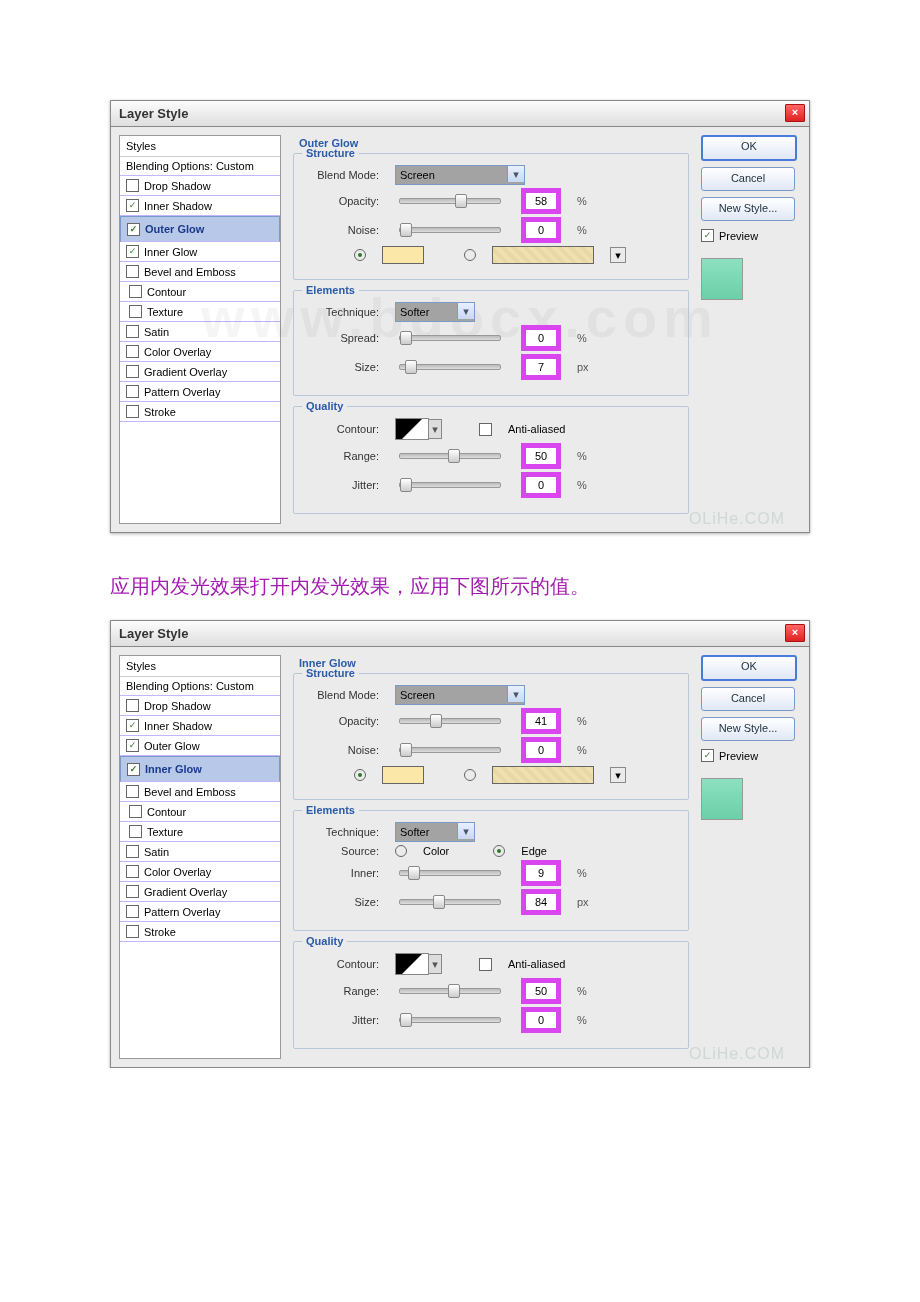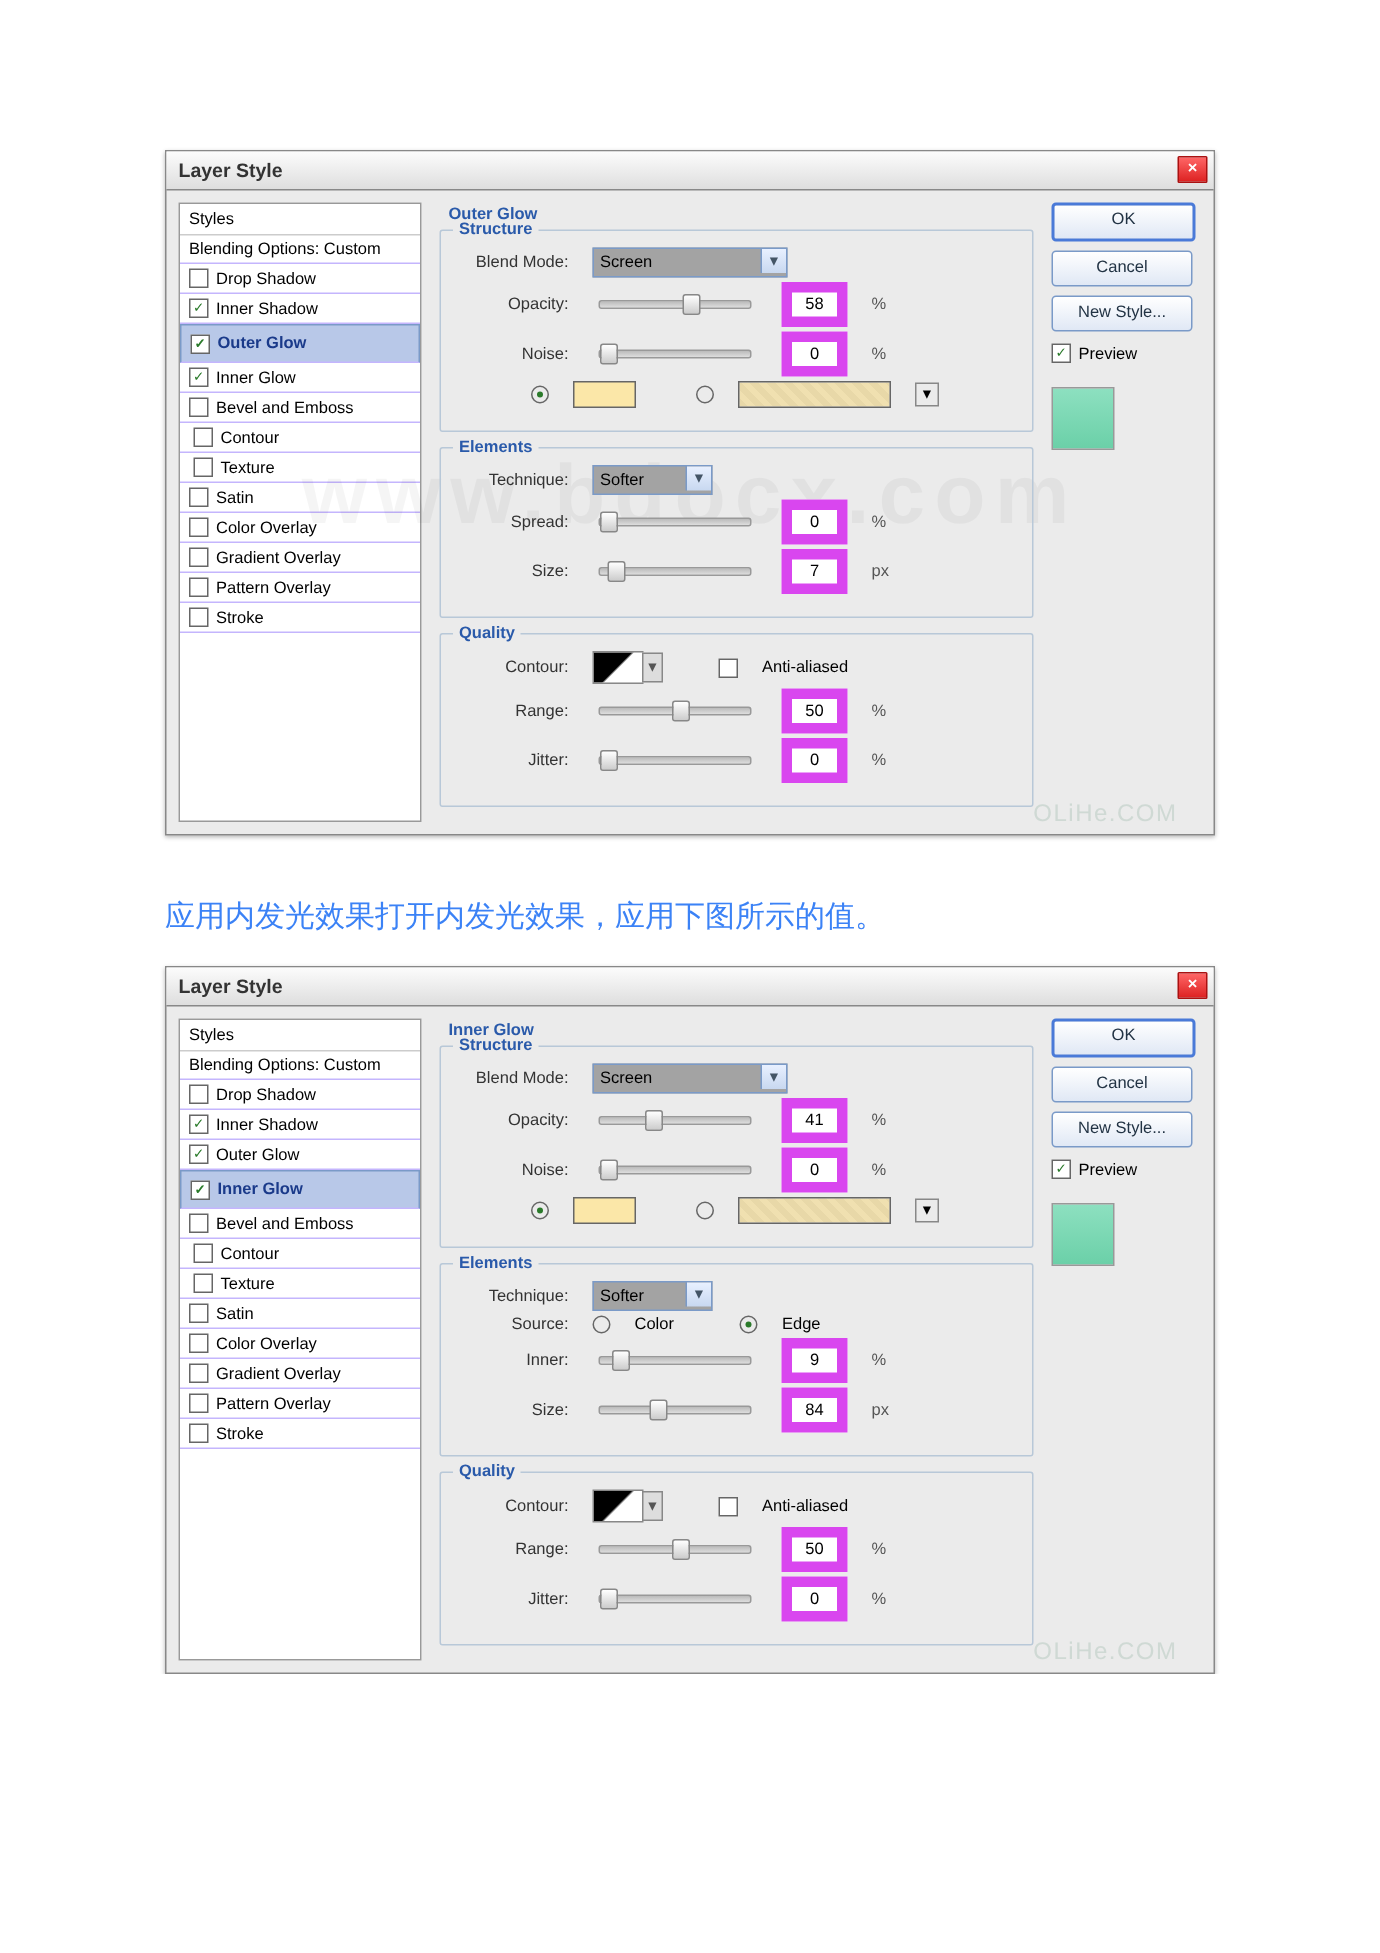--- a/index.html
+++ b/index.html
@@ -16,35 +16,35 @@
 .cb{width:11px;height:11px;border:1px solid #666;background:#fff;display:inline-flex;align-items:center;justify-content:center;font-size:9px;color:#2a7a2a;line-height:1}
 .settings{flex:1;padding:0 4px}
 .fieldset{border:1px solid #b8c8d8;border-radius:2px;margin-bottom:10px;padding:8px 10px 12px;position:relative}
 .legend{position:absolute;top:-7px;left:8px;background:#ebebeb;padding:0 4px;color:#2a5aaa;font-weight:bold;font-size:11px}
 .frow{display:flex;align-items:center;gap:16px;margin:3px 0}
 .lbl{width:75px;text-align:right;color:#333}
 .sel{border:1px solid #7a9ac8;background:#a3a3a3;height:18px;display:flex;align-items:center;padding:0 4px;position:relative}
 .sel .dd{position:absolute;right:0;top:0;width:16px;height:16px;border-left:1px solid #7a9ac8;background:linear-gradient(#e8f0ff,#c8d8f0);text-align:center;line-height:16px;color:#456}
 .slider{flex:0 0 100px;height:4px;background:linear-gradient(#bbb,#ddd);border:1px solid #999;border-radius:2px;position:relative;margin:0 4px}
 .thumb{position:absolute;top:-5px;width:10px;height:12px;background:linear-gradient(#fff,#ccc);border:1px solid #888;border-radius:2px}
-.num{width:30px;height:16px;border:7px solid #d946ef;background:#fff;text-align:center;line-height:16px}
+.num{width:30px;height:16px;border:5px solid #d946ef;background:#fff;text-align:center;line-height:16px}
 .unit{width:16px;color:#555}
 .color-swatch{width:40px;height:16px;border:1px solid #666;background:#fbe7a8}
 .grad-swatch{width:100px;height:16px;border:1px solid #666;background:repeating-linear-gradient(45deg,#e8d8a8 0 4px,#f0e0b0 4px 8px)}
 .rad{width:10px;height:10px;border:1px solid #666;border-radius:50%;display:inline-flex;align-items:center;justify-content:center}
 .rad.on::after{content:"";width:4px;height:4px;background:#2a7a2a;border-radius:50%}
 .contour-btn{width:32px;height:20px;border:1px solid #888;background:linear-gradient(135deg,#000 48%,#fff 52%);position:relative}
 .contour-btn .dd{position:absolute;right:-14px;top:0;width:12px;height:18px;border:1px solid #888;background:#ddd;text-align:center;line-height:18px;color:#555}
 .buttons-col{width:100px;display:flex;flex-direction:column;gap:6px;align-items:flex-start}
 .btn{width:92px;height:22px;border:1px solid #7a9ac8;background:linear-gradient(#fff,#e0e8f5);border-radius:3px;text-align:center;line-height:20px;color:#234;cursor:default}
 .btn.def{border:2px solid #4a7ad8;line-height:18px}
 .prev-cb{display:flex;align-items:center;gap:5px;margin-top:2px}
 .prev-swatch{width:40px;height:40px;background:linear-gradient(#8de0c0,#6bd0a8);border:1px solid #999;margin-top:10px}
 .watermark{position:absolute;right:24px;bottom:4px;color:rgba(180,200,190,.5);font-size:16px;letter-spacing:1px}
-.caption{font-size:20px;font-family:Liberation Serif, serif;margin:40px 0 20px;color:#3b82f6}
+.caption{font-size:20px;font-family:Liberation Serif, serif;margin:40px 0 20px;color:#a21caf}
 .wm-back{position:absolute;left:50%;top:50%;transform:translate(-50%,-50%);font-size:56px;color:rgba(0,0,0,.04);font-weight:bold;letter-spacing:6px;pointer-events:none}
 </style>
 </head>
 <body>
 
 <div class="page">
 
 <div class="dialog">
   <div class="wm-back">www.bdocx.com</div>
   <div class="titlebar">

